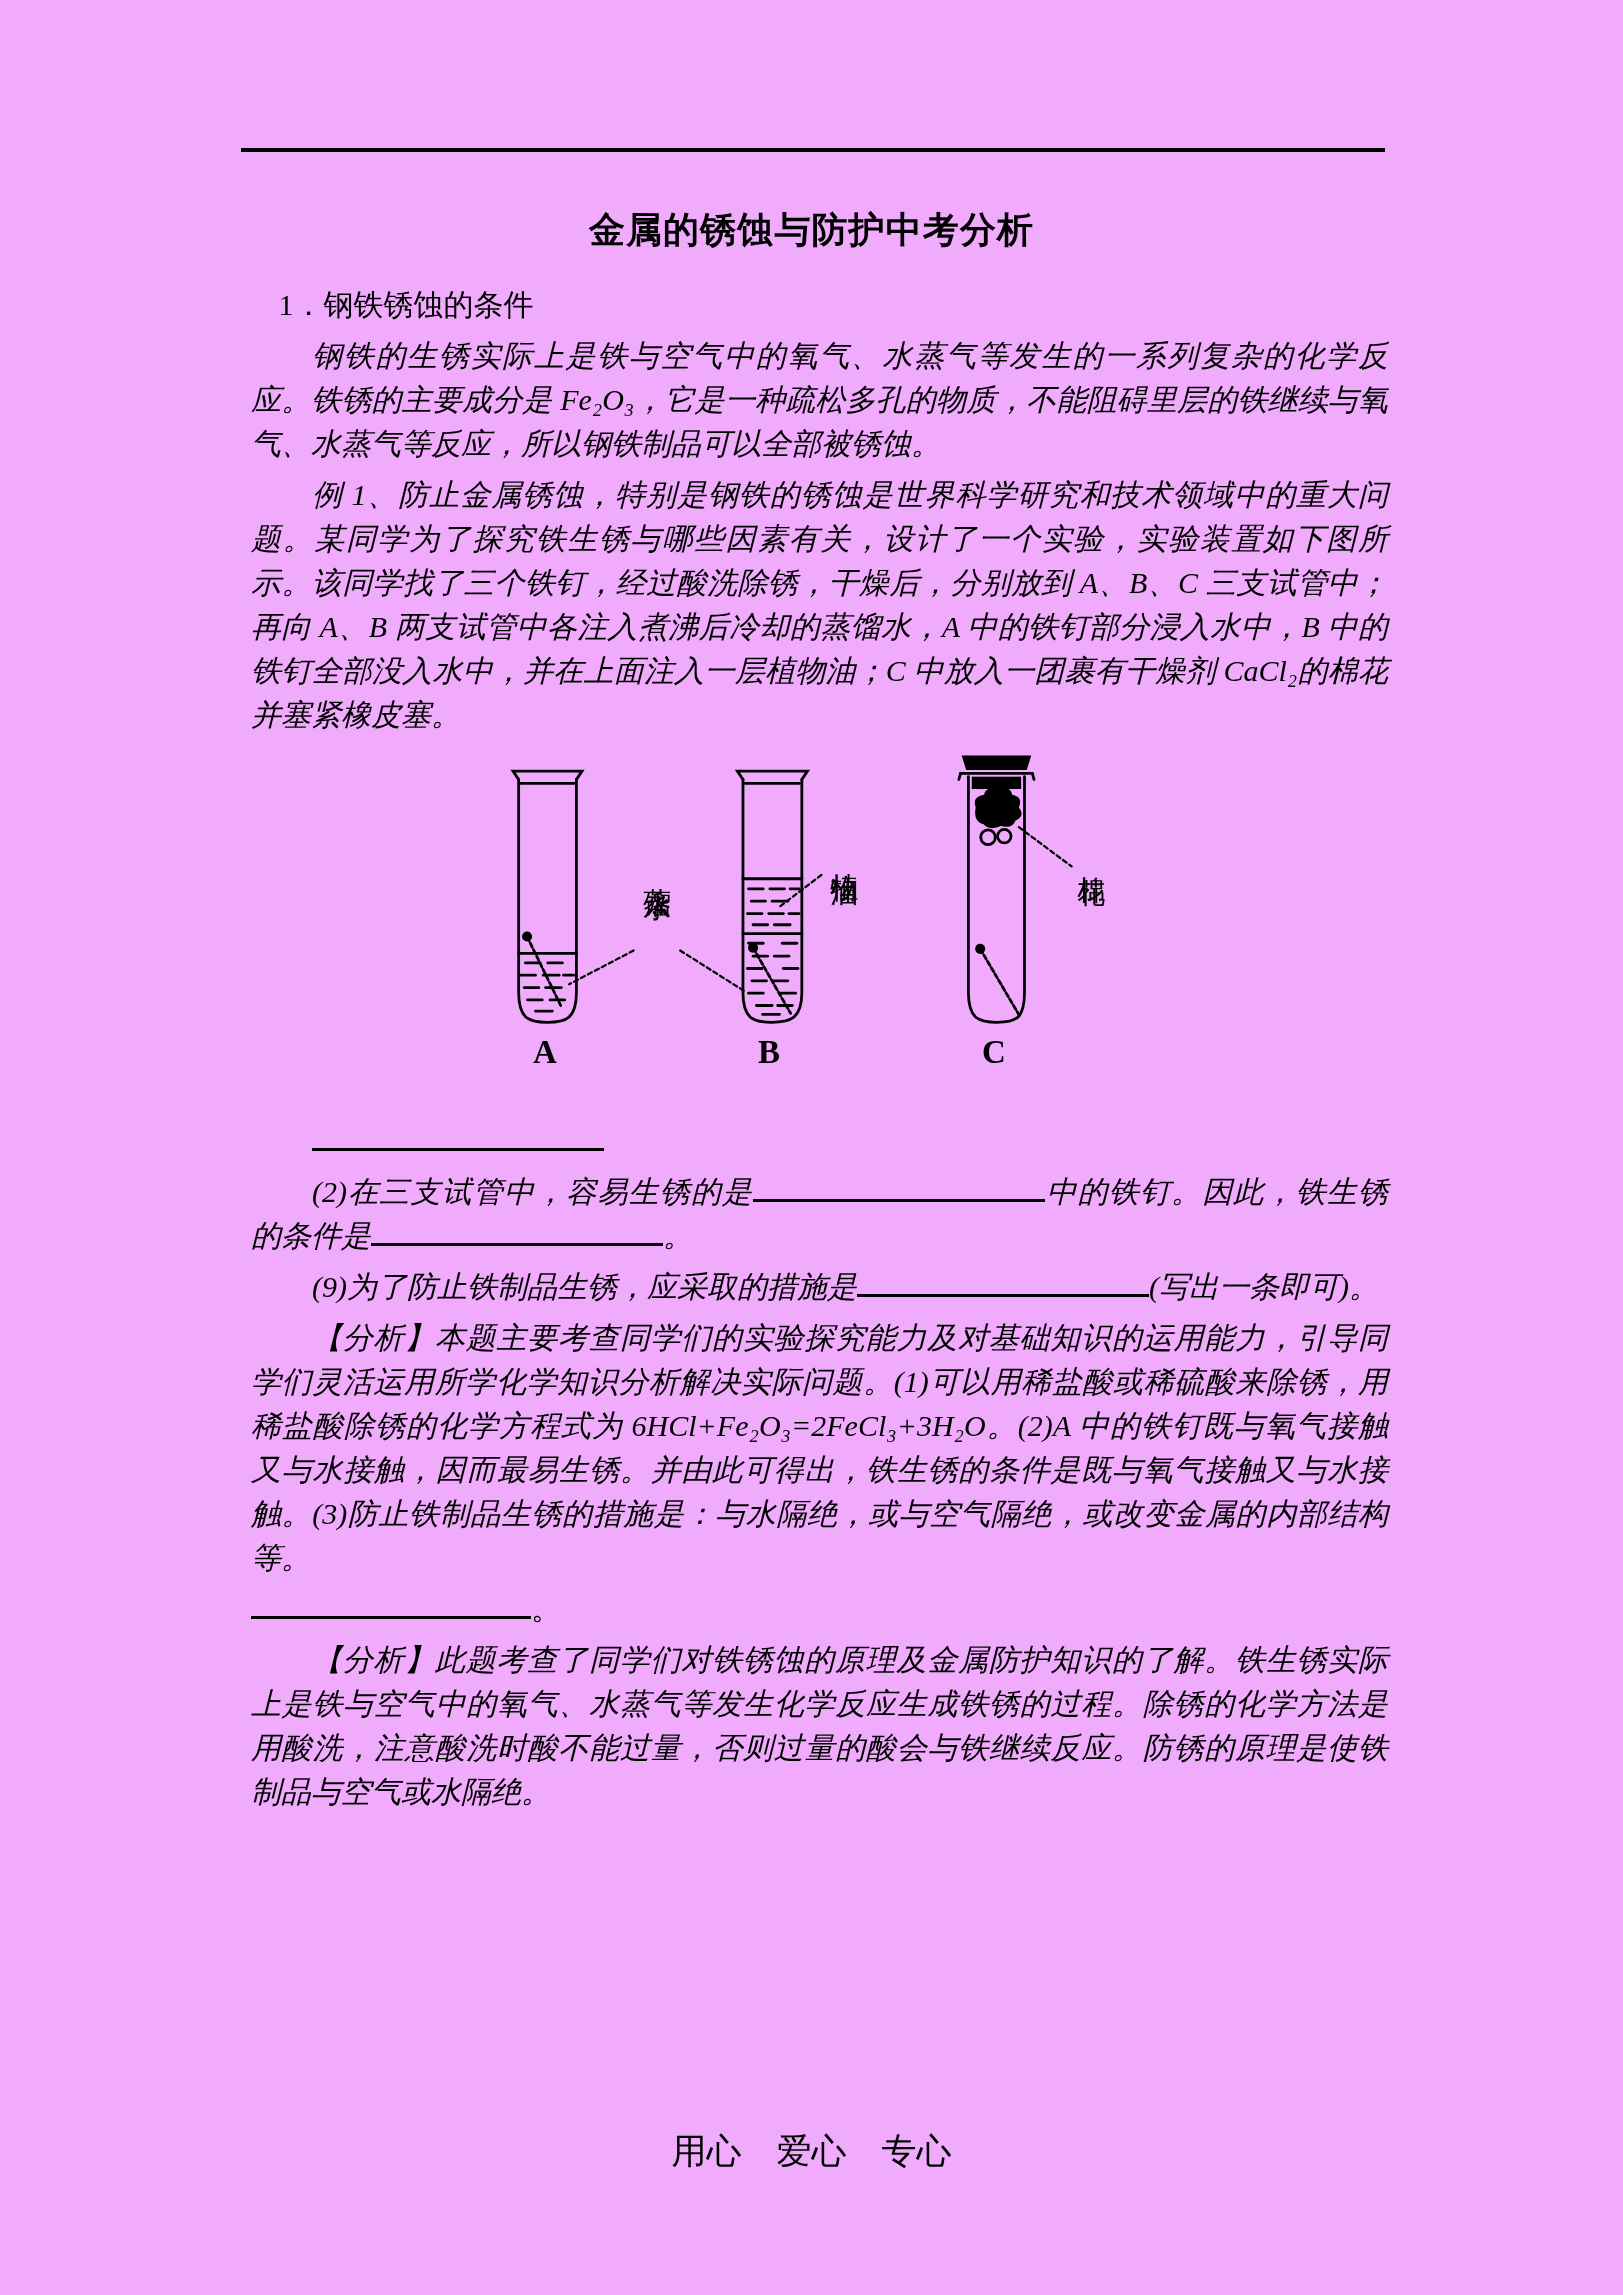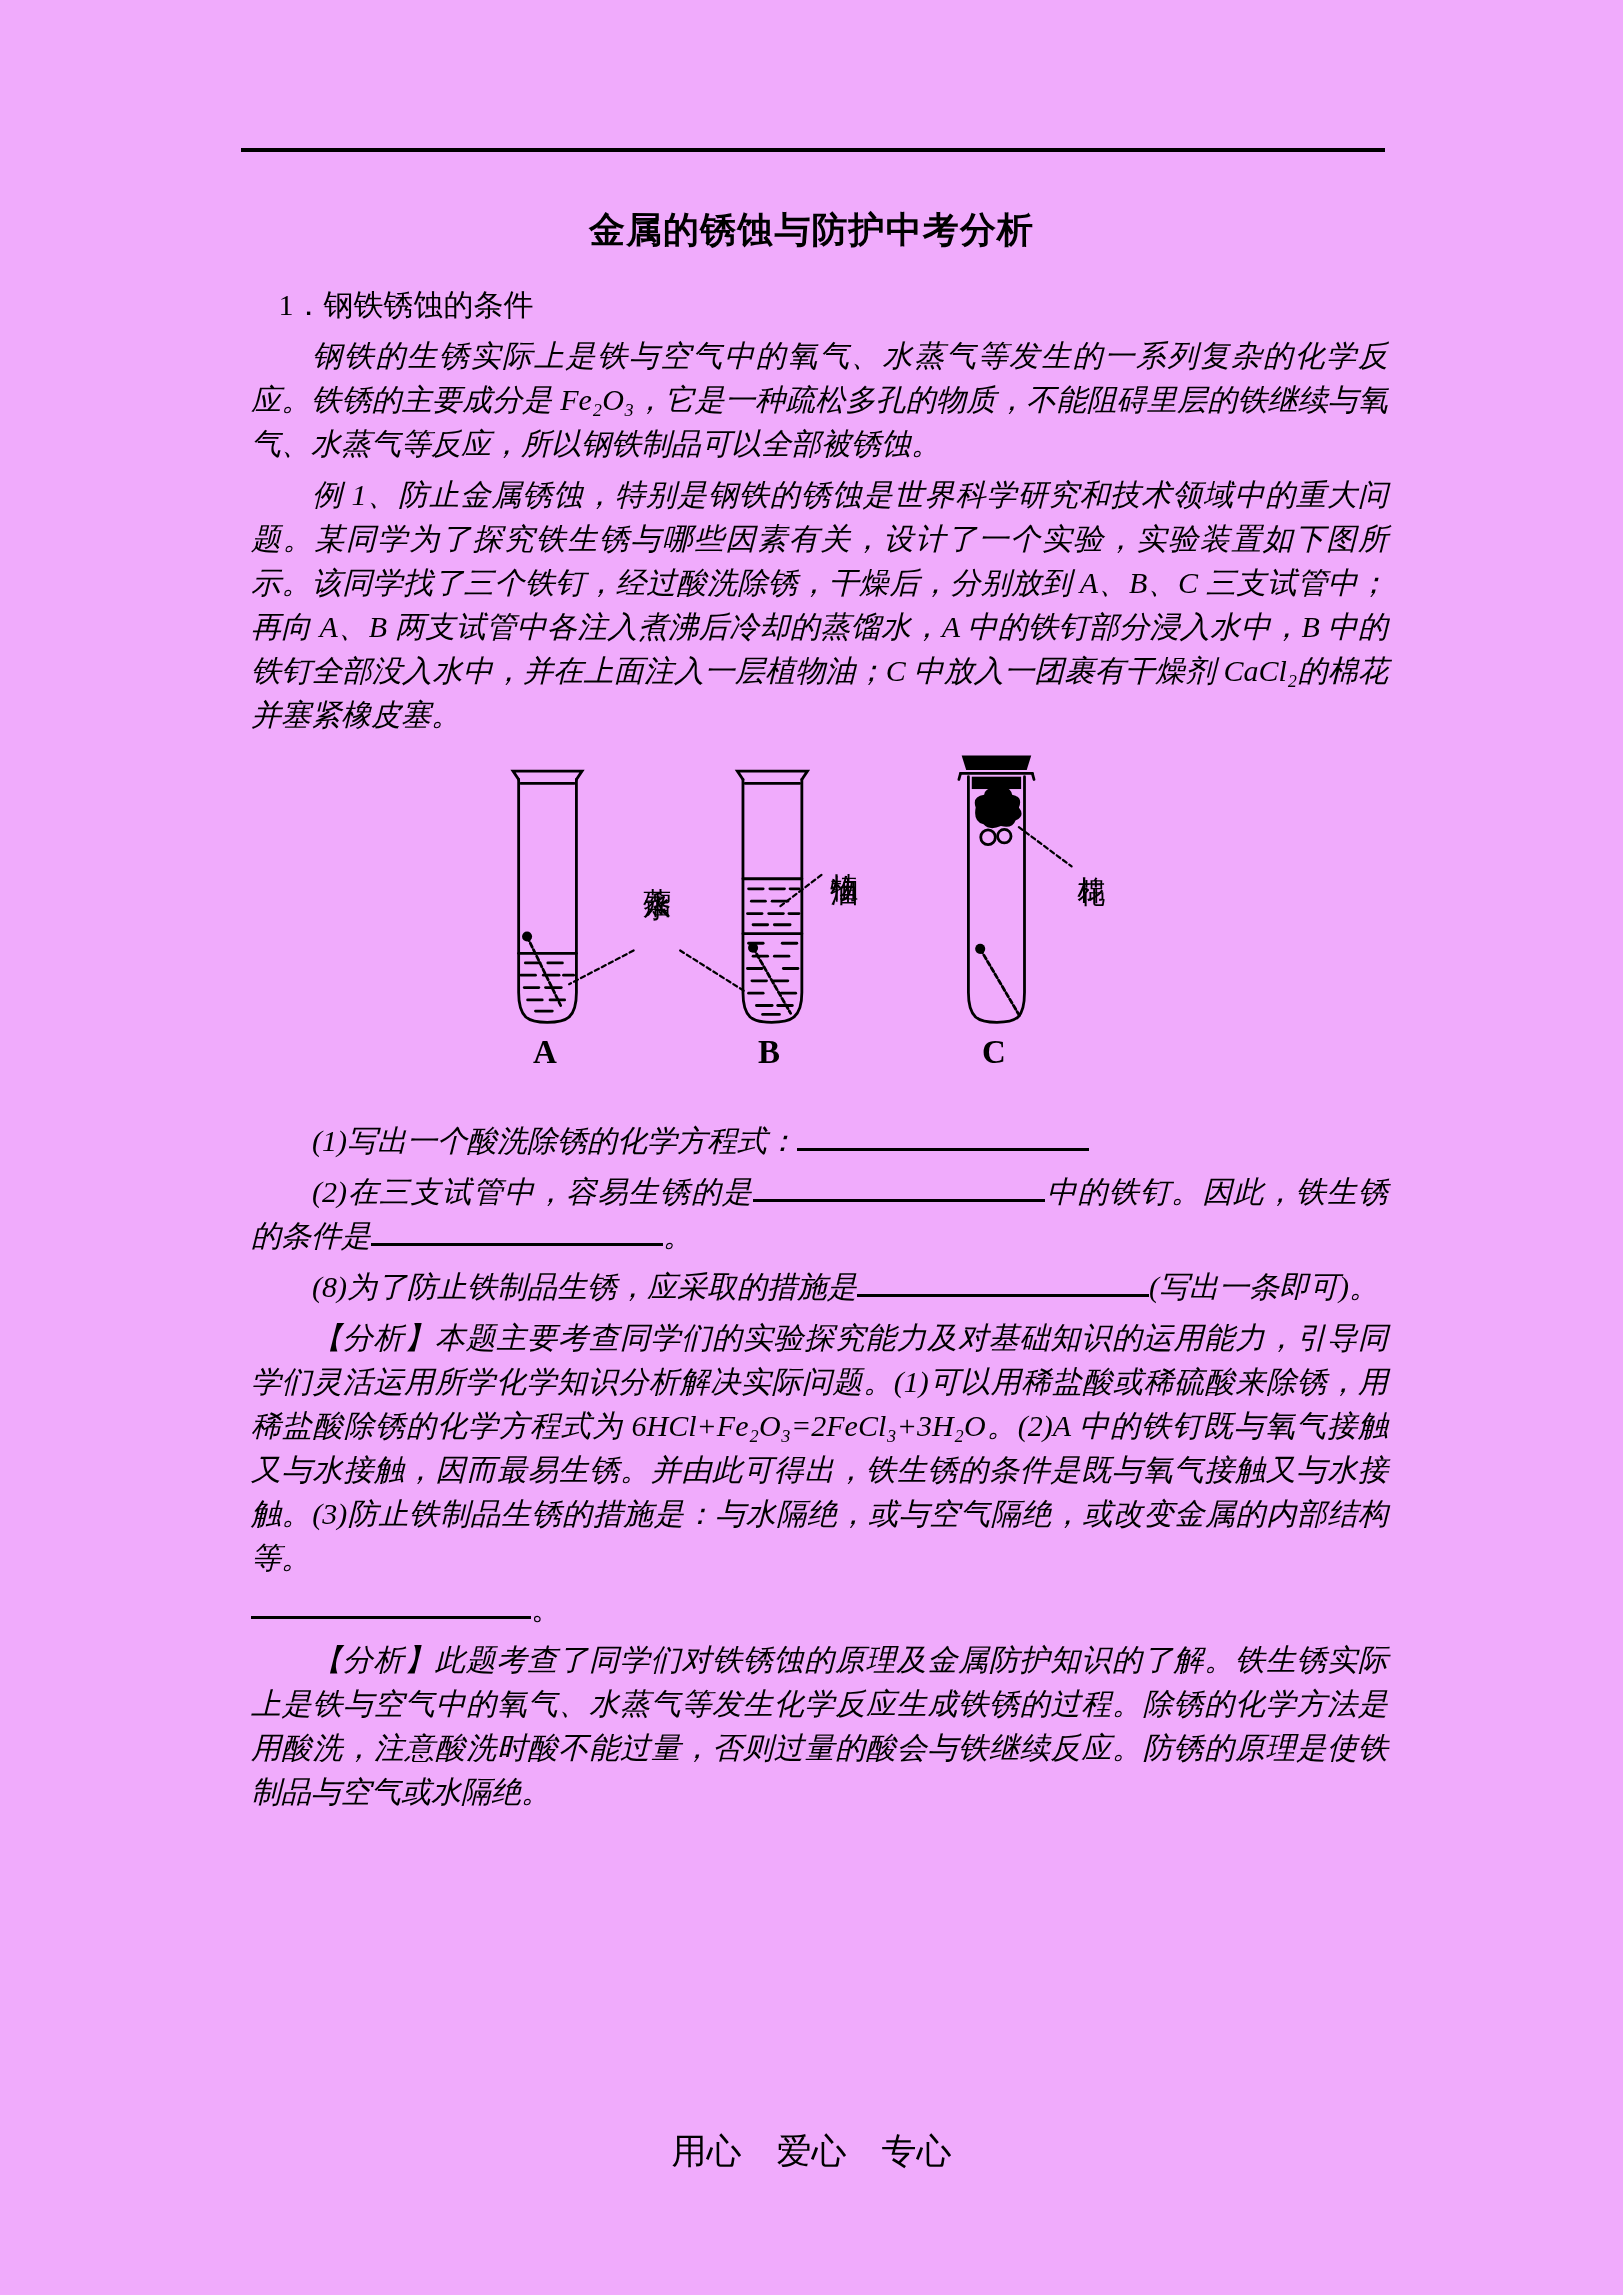--- a/index.html
+++ b/index.html
@@ -185,25 +185,25 @@
         </g>
       </svg>
       <span class="vlabel" style="left:156px; top:111px;">蒸馏水</span>
       <span class="vlabel" style="left:343px; top:96px;">植物油</span>
       <span class="vlabel" style="left:590px; top:100px;">棉花</span>
       <span class="tube-letter" style="left:48px; top:276px;">A</span>
       <span class="tube-letter" style="left:273px; top:276px;">B</span>
       <span class="tube-letter" style="left:497px; top:276px;">C</span>
     </div>
 
-    <p class="ind"><span>(1)写出一个酸洗除锈的化学方程式：</span><span class="blank"></span></p>
+    <p class="ind"><span class="blank"></span></p>
 
     <p class="ind"><span>(2)在三支试管中，容易生锈的是</span><span class="blank"></span><span>中的铁钉。因此，铁生锈的条件是</span><span class="blank"></span><span>。</span></p>
 
-    <p class="ind"><span>(8)为了防止铁制品生锈，应采取的措施是</span><span class="blank"></span><span>(写出一条即可)。</span></p>
+    <p class="ind"><span>(9)为了防止铁制品生锈，应采取的措施是</span><span class="blank"></span><span>(写出一条即可)。</span></p>
 
     <p class="ind">【分析】本题主要考查同学们的实验探究能力及对基础知识的运用能力，引导同学们灵活运用所学化学知识分析解决实际问题。(1)可以用稀盐酸或稀硫酸来除锈，用稀盐酸除锈的化学方程式为 6HCl+Fe₂O₃=2FeCl₃+3H₂O。(2)A 中的铁钉既与氧气接触又与水接触，因而最易生锈。并由此可得出，铁生锈的条件是既与氧气接触又与水接触。(3)防止铁制品生锈的措施是：与水隔绝，或与空气隔绝，或改变金属的内部结构等。</p>
 
 
 
 
     <p><span class="blank w500"></span><span>。</span></p>
 
     <p class="ind">【分析】此题考查了同学们对铁锈蚀的原理及金属防护知识的了解。铁生锈实际上是铁与空气中的氧气、水蒸气等发生化学反应生成铁锈的过程。除锈的化学方法是用酸洗，注意酸洗时酸不能过量，否则过量的酸会与铁继续反应。防锈的原理是使铁制品与空气或水隔绝。</p>
 

